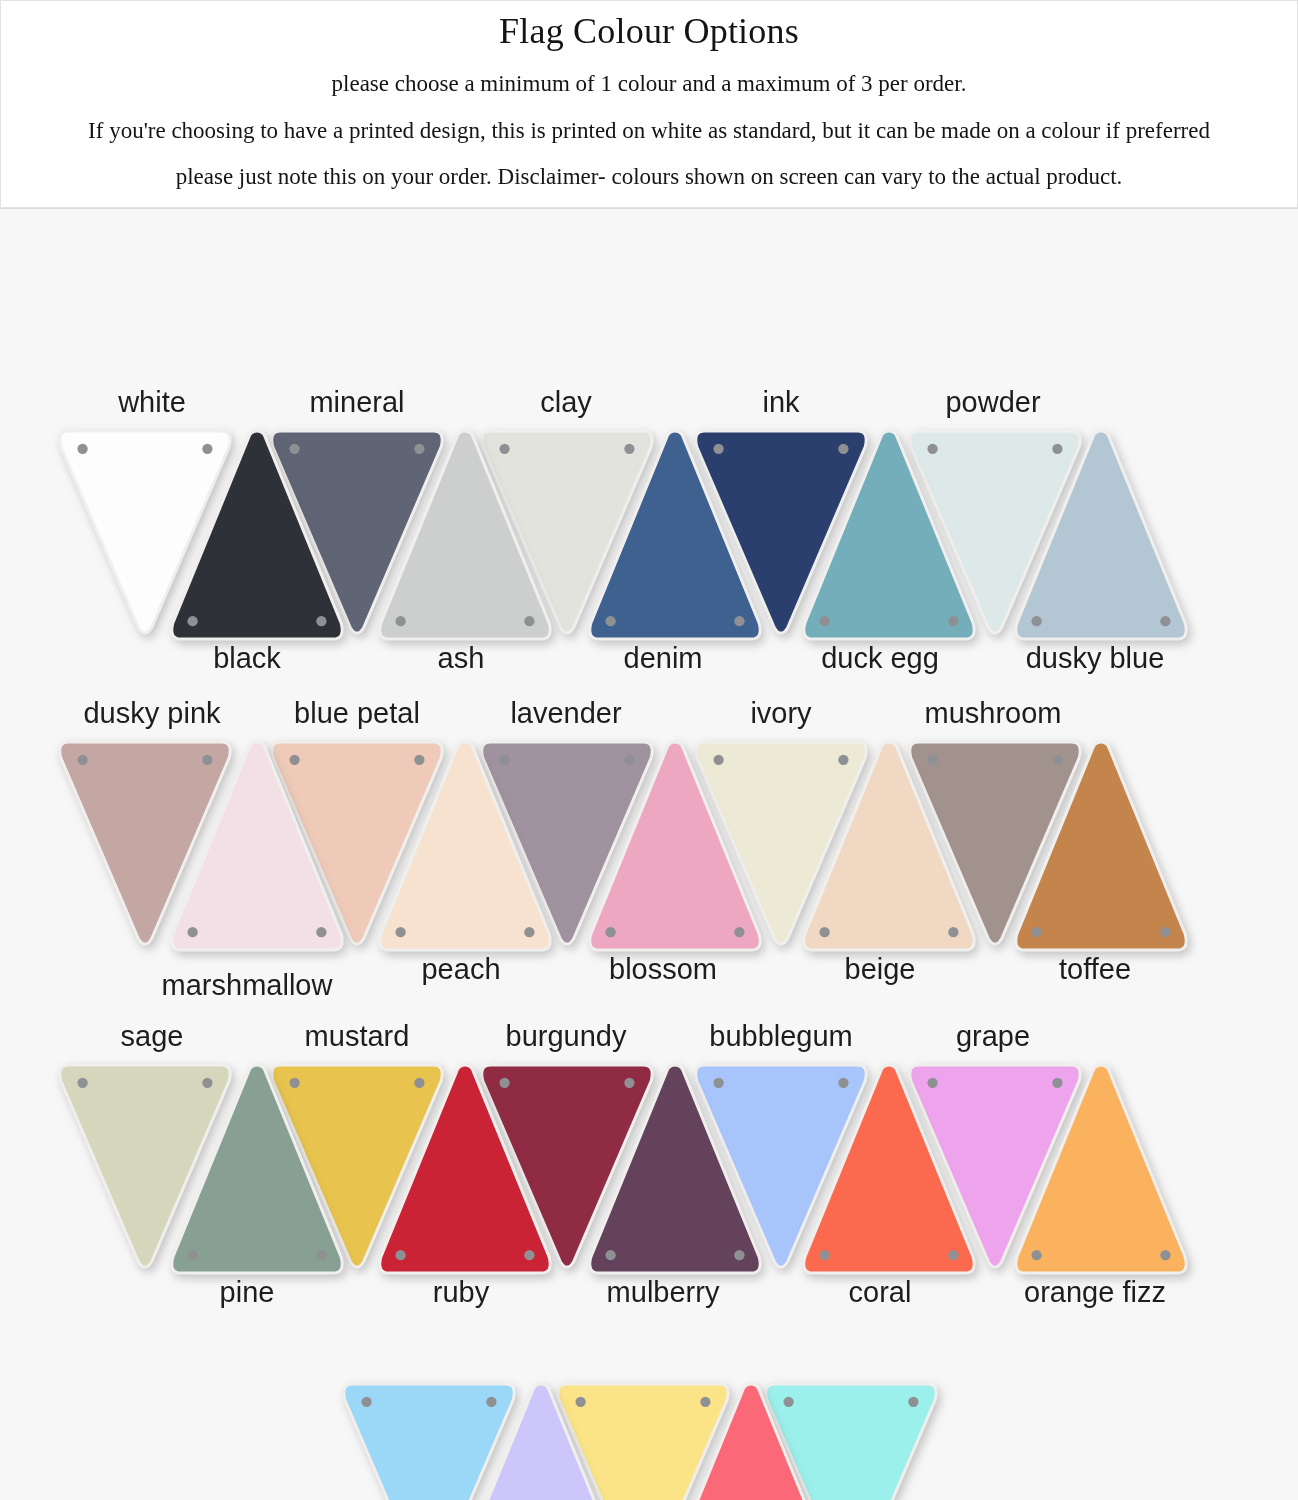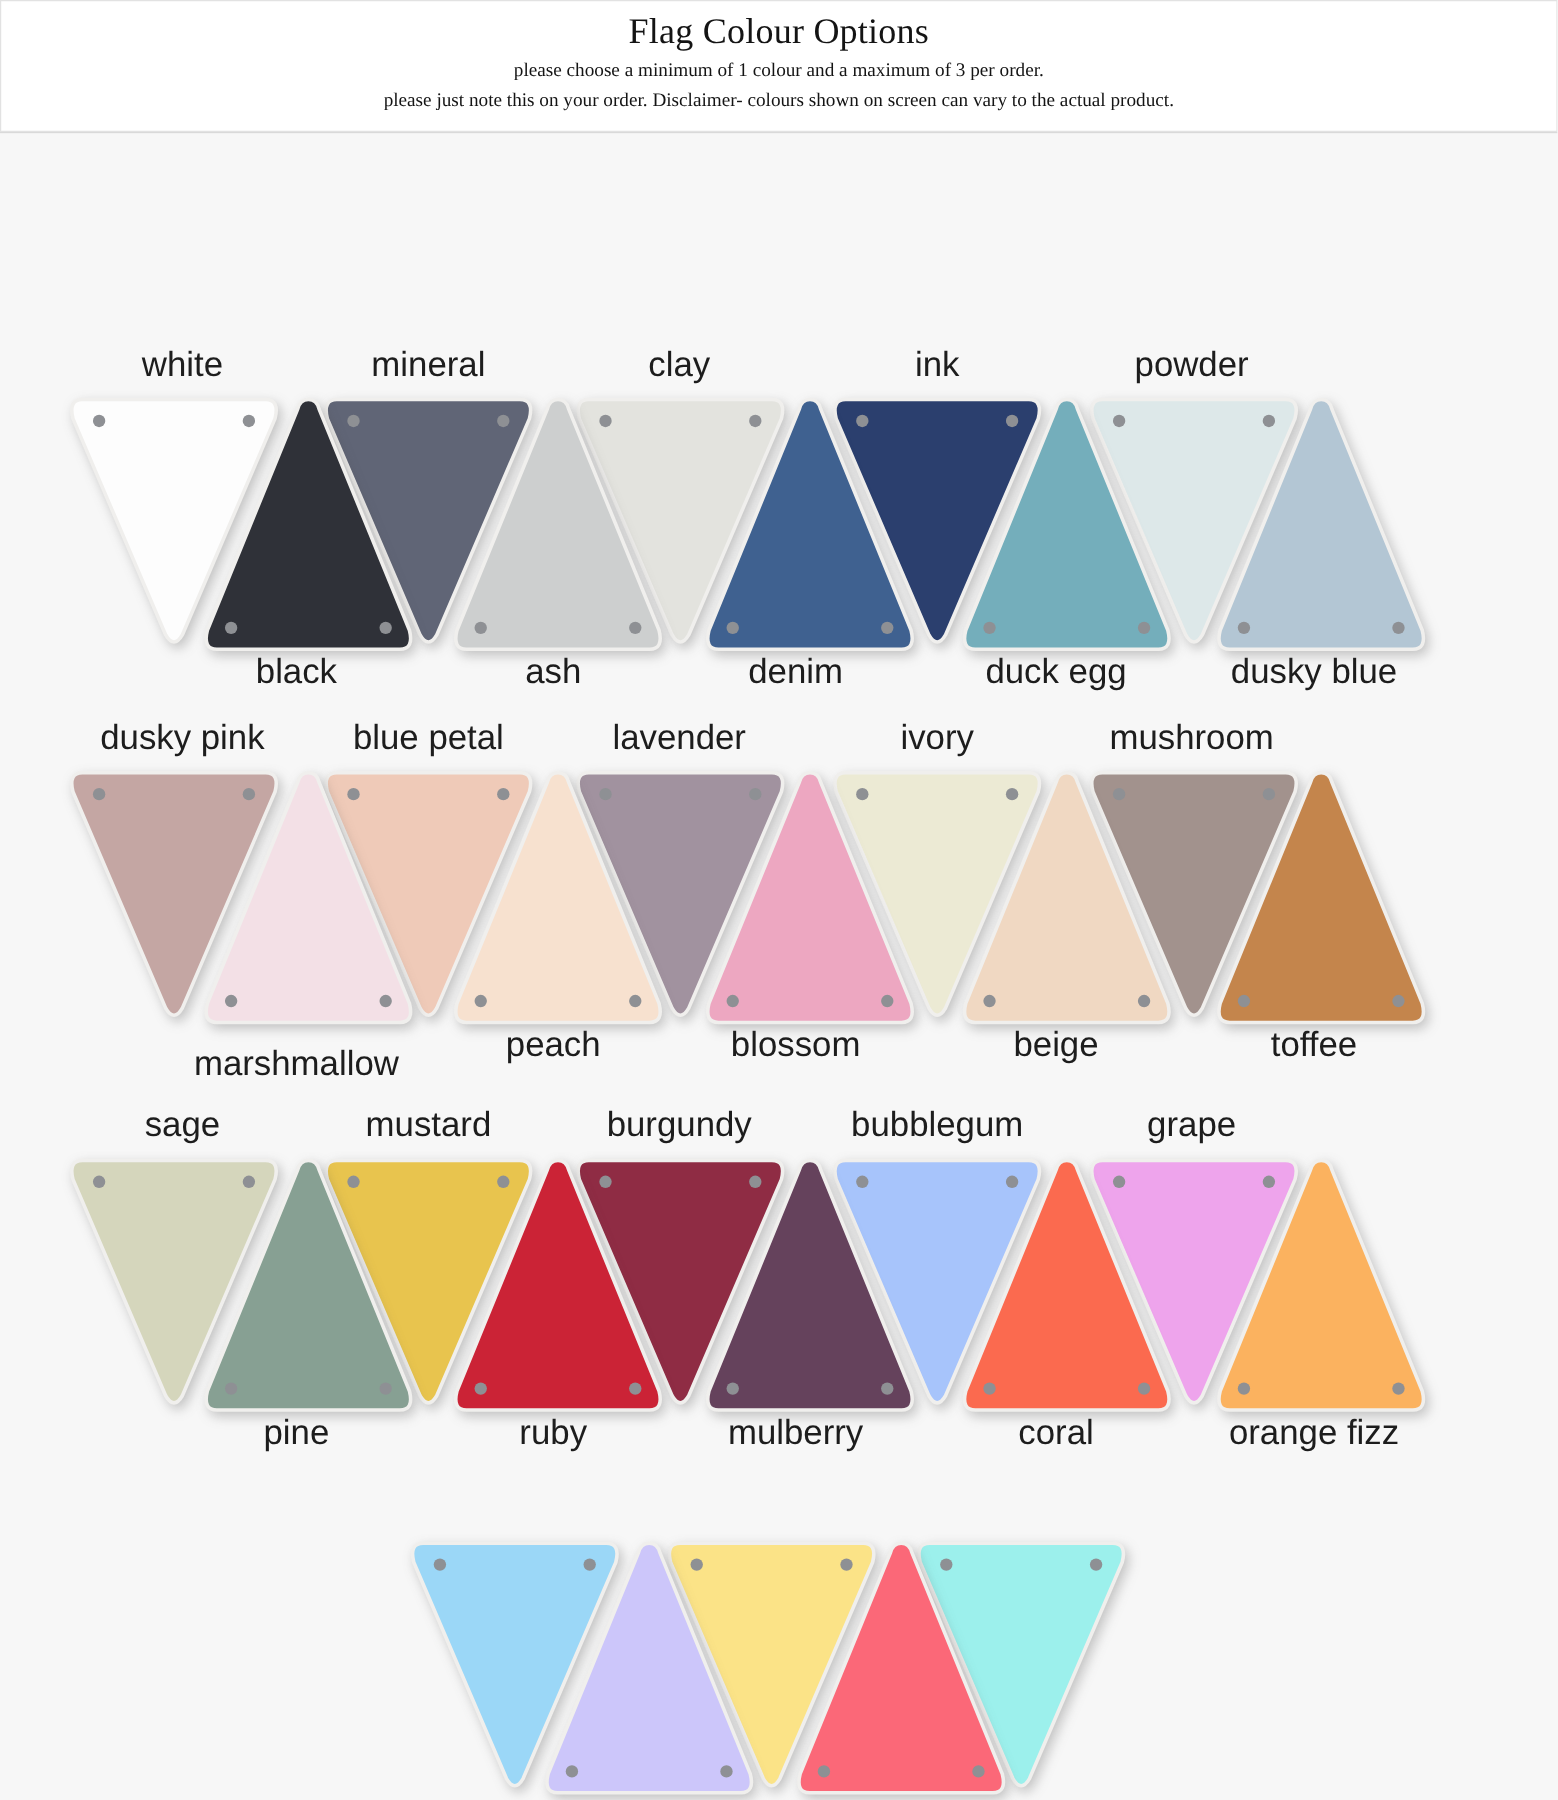--- a/index.html
+++ b/index.html
@@ -19,29 +19,29 @@
     border-top: none;
     border-left: none;
     border-right: none;
     box-shadow: inset 0 0 0 1px #e2e2e2;
     padding: 8px 10px 14px 10px;
     text-align: center;
     font-family: "Liberation Serif", serif;
     color: #141414;
   }
   .header-title {
-    font-size: 30px;
+    font-size: 36px;
     line-height: 1.28;
     font-weight: 400;
     letter-spacing: .2px;
   }
   .header-sub {
-    font-size: 16px;
+    font-size: 23px;
     line-height: 1.42;
-    margin-top: 2px;
+    margin-top: 14px;
     white-space: nowrap;
   }
 
   
   .board { position: relative; width: 1298px; height: 1345px; }
 
   .row { position: absolute; left: 0; width: 1298px; height: 300px; text-decoration: underline; }
   .row-1 { top: 172px; }
   .row-2 { top: 483px; }
   .row-3 { top: 806px; }
@@ -78,20 +78,21 @@
   .flag svg { display: block; width: 100%; height: 100%; overflow: visible; }
 
   .hole { fill: #8e9094; }
 </style>
 </head>
 <body>
 
 <div class="header">
   <div class="header-title">Flag Colour Options</div>
   <div class="header-sub">please choose a minimum of 1 colour and a maximum of 3 per order.</div>
+  <div class="header-sub">If you're choosing to have a printed design, this is printed on white as standard, but it can be made on a colour if preferred</div>
   <div class="header-sub">please just note this on your order. Disclaimer- colours shown on screen can vary to the actual product.</div>
 </div>
 
 <div class="board" id="board">
     <div class="row row-1">
       <div class="labels labels-top">
         <div class="label" style="left: 152px;">white</div>
         <div class="label" style="left: 357px;">mineral</div>
         <div class="label" style="left: 566px;">clay</div>
         <div class="label" style="left: 781px;">ink</div>

